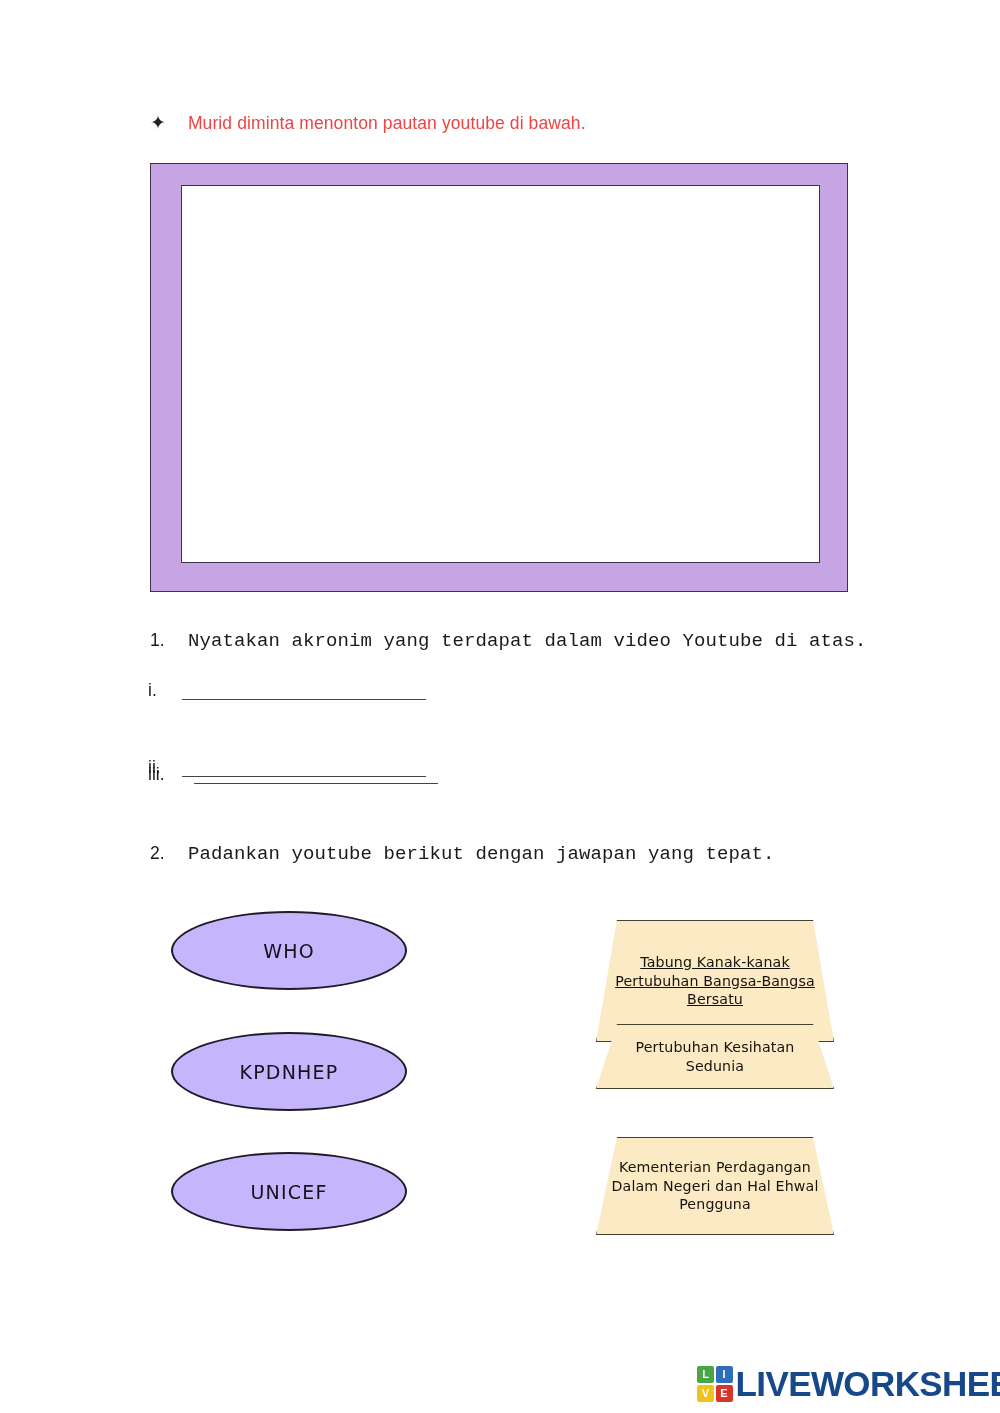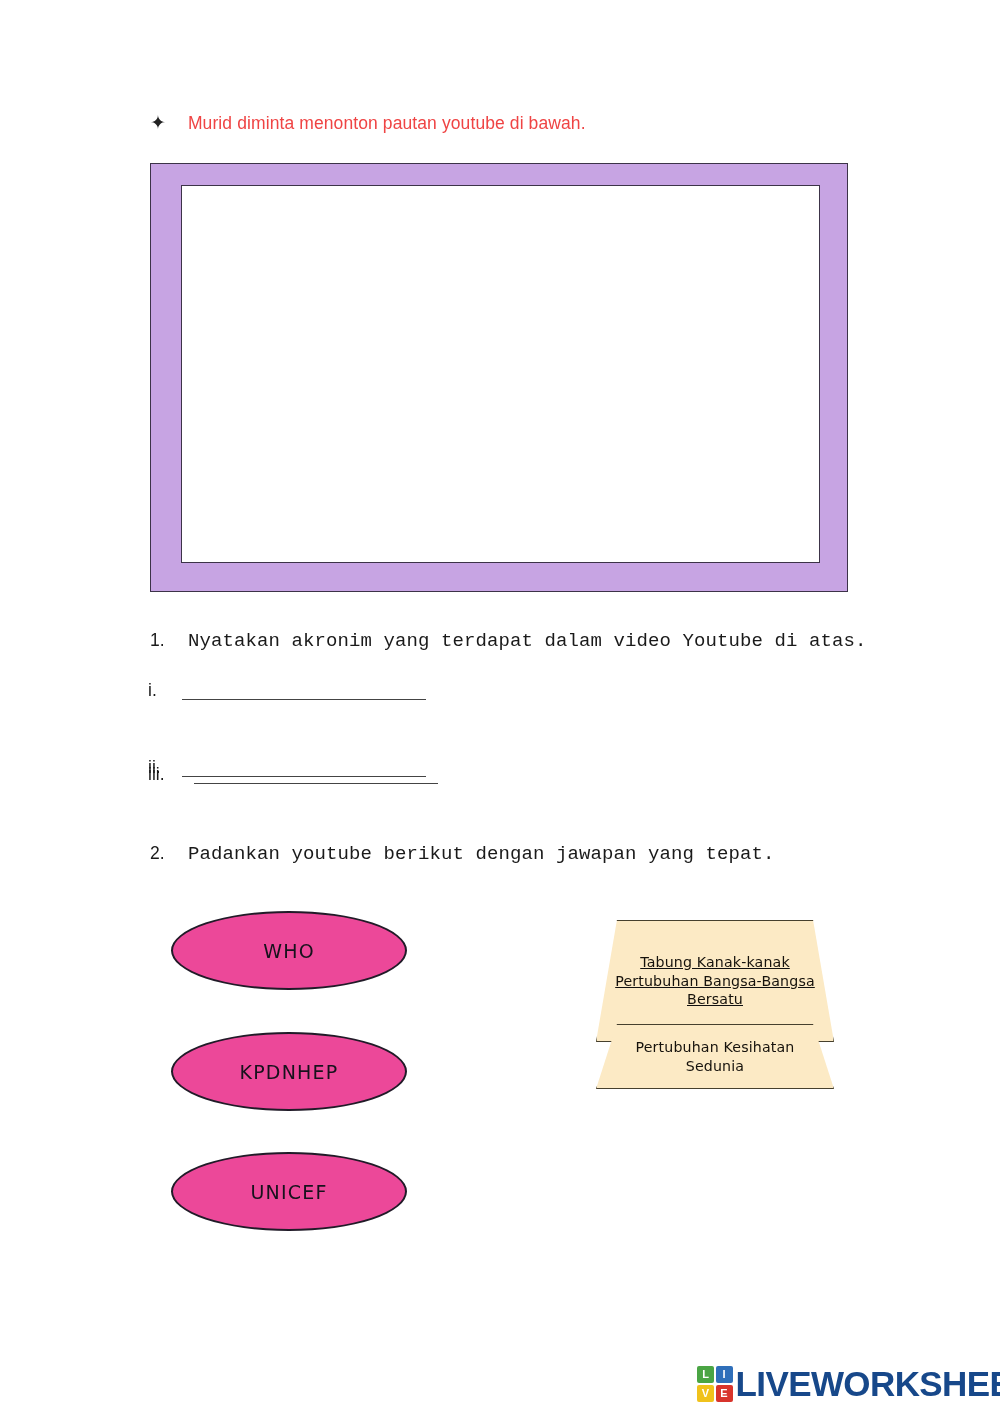--- a/index.html
+++ b/index.html
@@ -117,21 +117,21 @@
     height: 1413px;
     pointer-events: none;
   }
   .match-area > * { pointer-events: auto; }
 
   .acronym-ellipse {
     position: absolute;
     width: 236px;
     height: 79px;
     left: 171px;
-    background: #ec4899;
+    background: #c4b5fd;
     border: 2px solid #211b28;
     border-radius: 50%;
     box-sizing: border-box;
     display: flex;
     align-items: center;
     justify-content: center;
   }
   .acronym-ellipse .label {
     font-family: "DejaVu Sans", sans-serif;
     font-size: 19px;
@@ -254,20 +254,23 @@
     <div class="acronym-ellipse" id="ell-2">
       <span class="label">UNICEF</span>
     </div>
 
     <div class="answer-trapezoid" id="trap-0">
       <span class="trap-text">Tabung Kanak-kanak Pertubuhan Bangsa-Bangsa Bersatu</span>
     </div>
     <div class="answer-trapezoid" id="trap-1">
       <span class="trap-text">Pertubuhan Kesihatan Sedunia</span>
     </div>
+    <div class="answer-trapezoid" id="trap-2">
+      <span class="trap-text">Kementerian Perdagangan Dalam Negeri dan Hal Ehwal Pengguna</span>
+    </div>
 
   </div>
 
   <div class="lw-logo">
     <div class="lw-mark">
       <span class="lw-tile green">L</span>
       <span class="lw-tile blue">I</span>
       <span class="lw-tile yellow">V</span>
       <span class="lw-tile red">E</span>
     </div>

